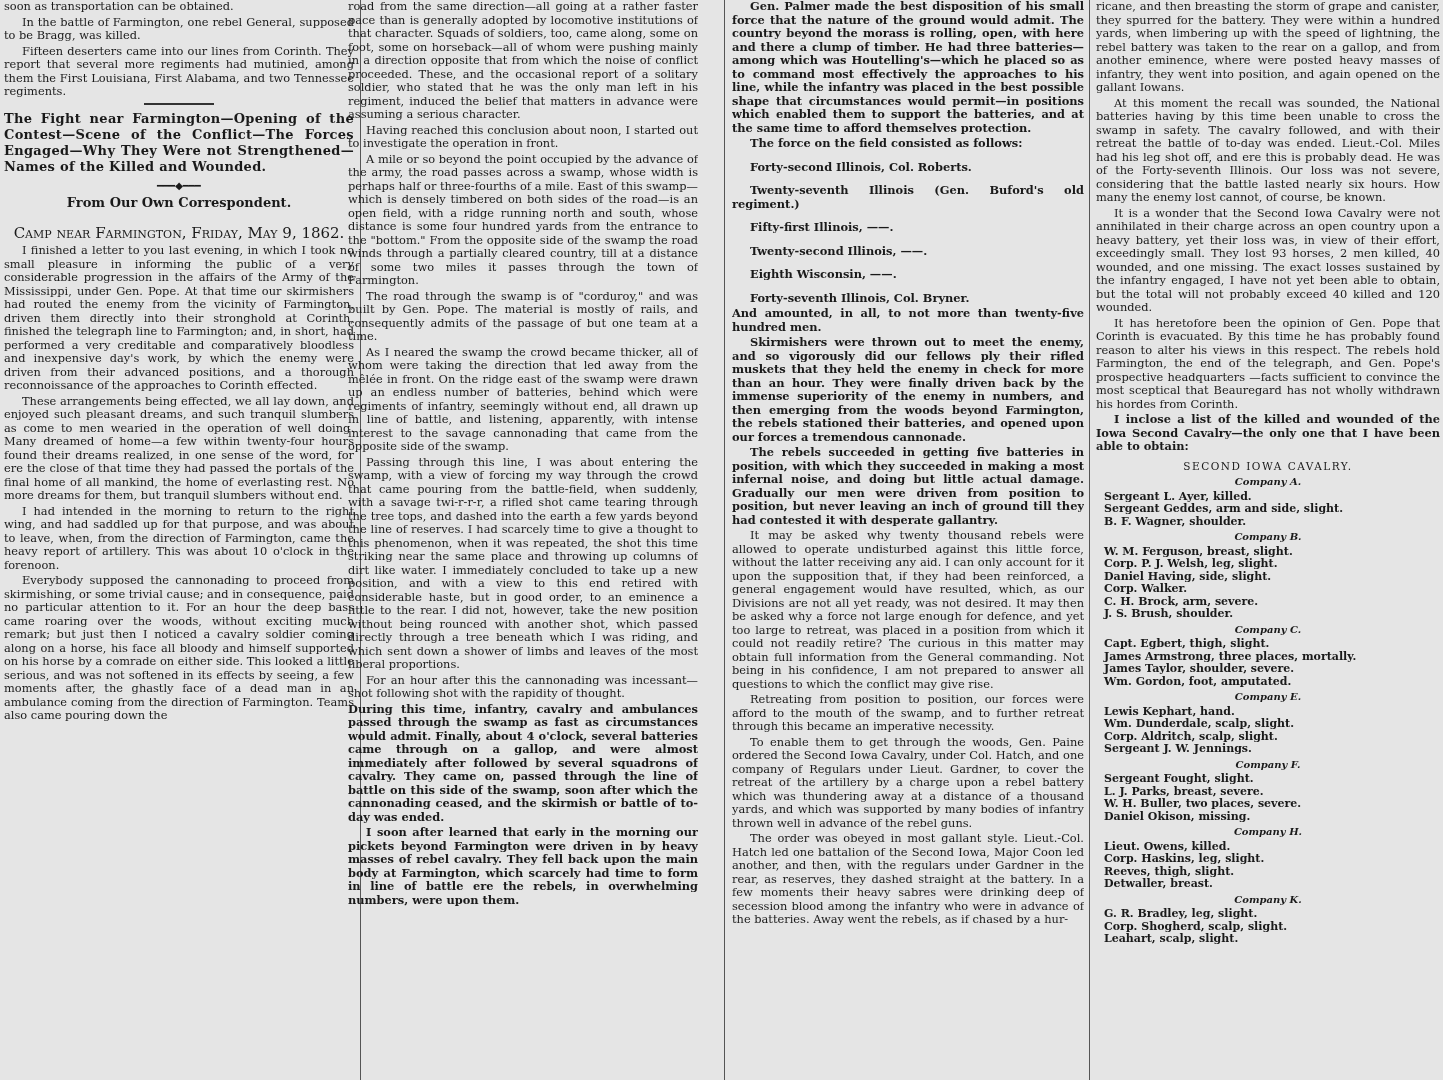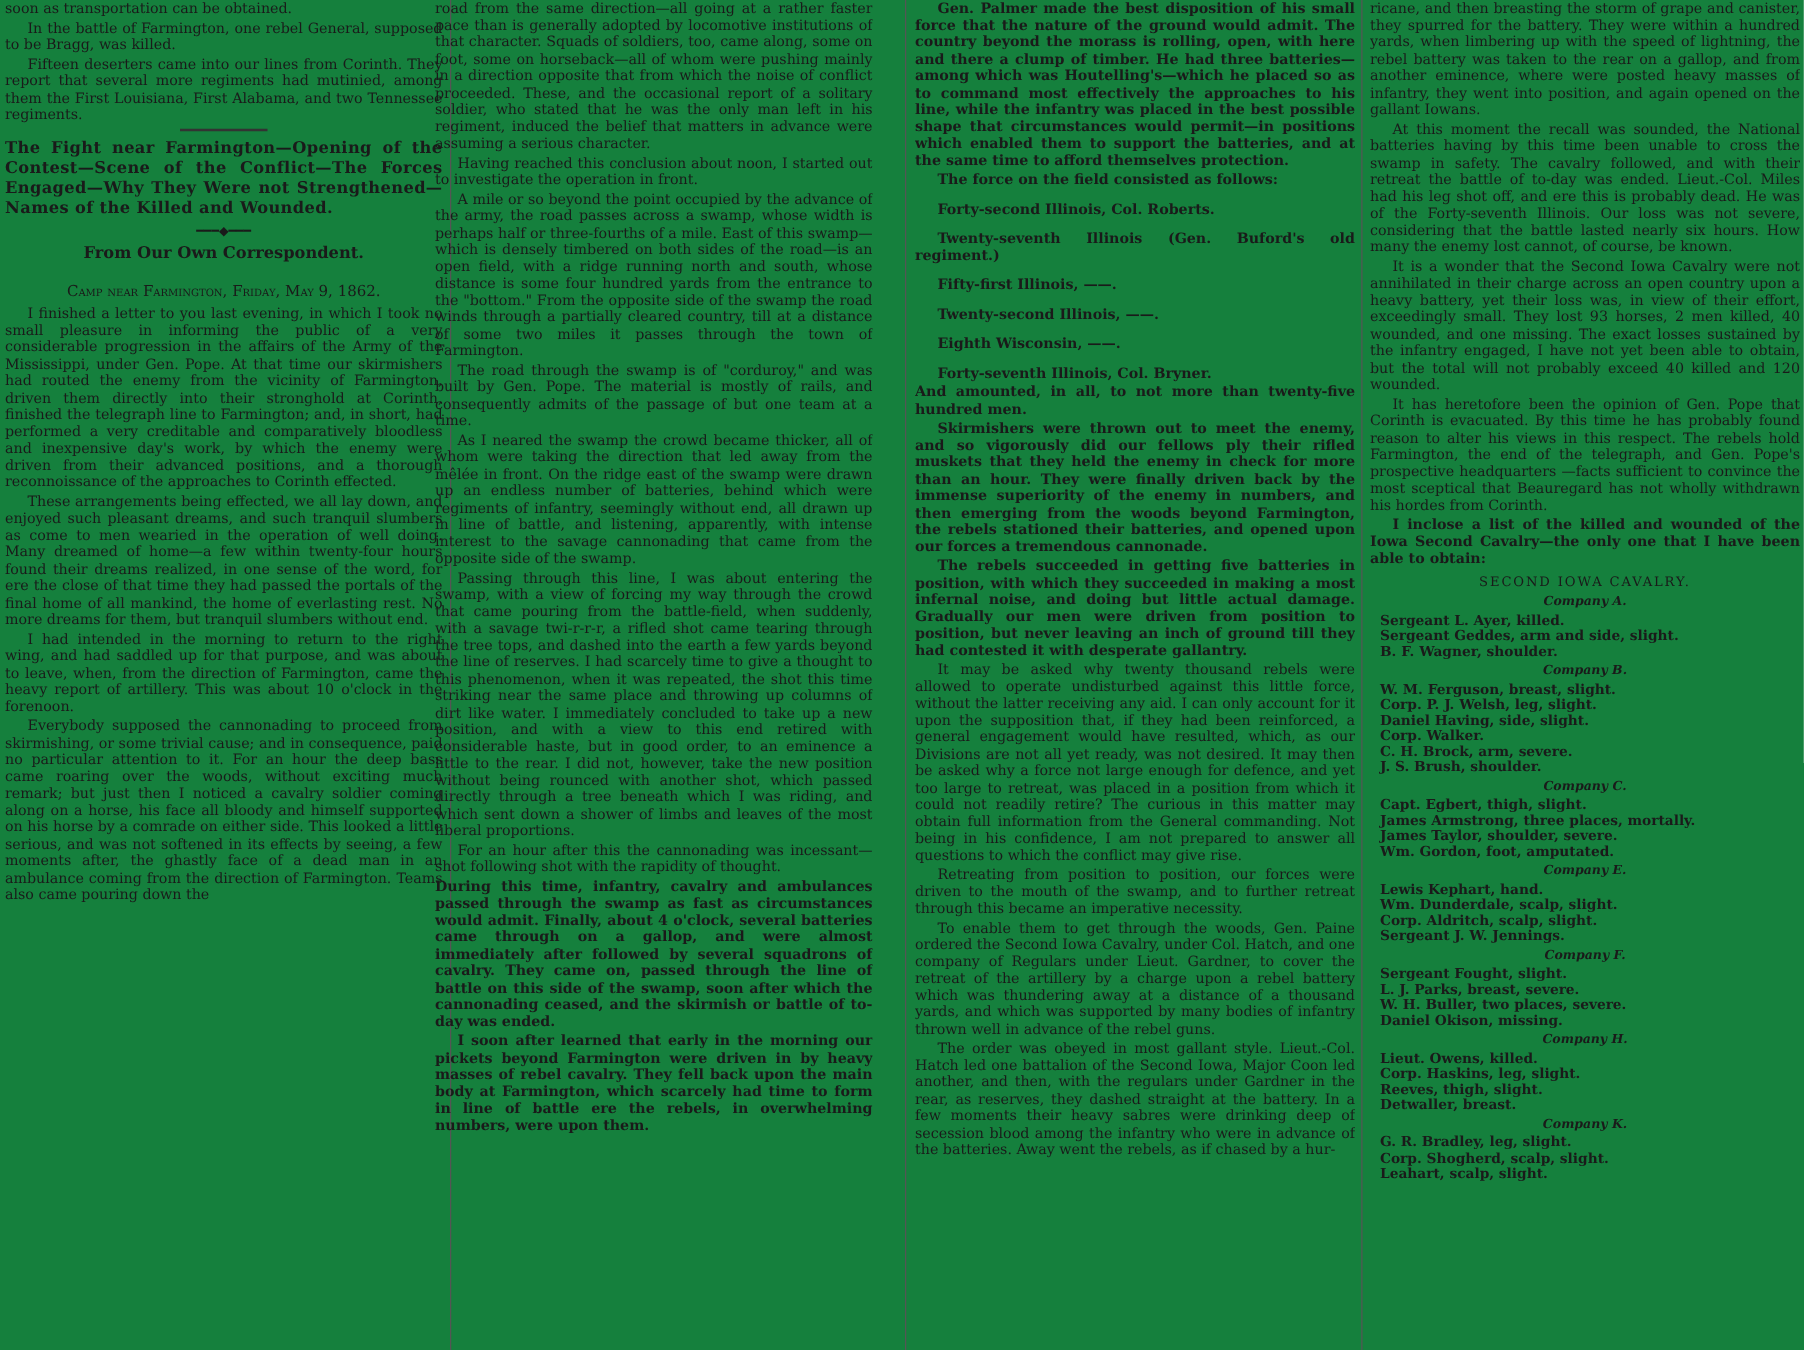--- a/index.html
+++ b/index.html
@@ -1,34 +1,34 @@
 <!DOCTYPE html>
 <html><head>
 <meta charset="utf-8">
 <style>
   html, body { margin:0; padding:0; background:#fff; }
   body { width:1443px; height:1080px; overflow:hidden; position:relative;
          font-family:"DejaVu Serif","Liberation Serif",serif; color:#1a1a1a; }
-  .page { position:absolute; left:0; top:0; width:1443px; height:1080px; background:#15803d; }
+  .page { position:absolute; left:0; top:0; width:1443px; height:1080px; background:#e5e5e5; }
   .col { position:absolute; top:0; height:1080px; overflow:hidden; box-sizing:border-box;
          font-size:11.4px; line-height:13.5px; text-align:justify; }
   .c1 { left:4px; width:350px; }
   .c2 { left:348px; width:350px; }
   .c3 { left:732px; width:352px; }
   .c4 { left:1096px; width:344px; }
   .rule { position:absolute; top:0; width:1px; height:1080px; background:#555; }
   p { margin:0 0 2px 0; text-indent:18px; }
   p.noind { text-indent:0; }
   p.bold { font-weight:bold; }
   .headline { font-weight:bold; font-size:13px; line-height:16px; text-align:justify;
               margin:6px 0 4px 0; padding-left:0; text-indent:0; letter-spacing:0.3px; }
   .sep { width:70px; height:2px; background:#333; margin:4px auto; }
   .ornament { text-align:center; font-size:10px; margin:2px 0; }
   .byline { font-weight:bold; font-size:13px; text-align:center; margin:4px 0 17px 0; }
-  .dateline { text-align:center; font-size:12px; margin:0 0 4px 0; }
+  .dateline { text-align:center; font-size:15px; margin:0 0 4px 0; }
   .sc { font-variant:small-caps; }
   .force-list p { text-indent:18px; font-weight:bold;margin-top:10px; }
   .list-title { text-align:center; letter-spacing:1.5px; font-size:10.5px; margin:6px 0 2px 0; }
   .company { text-align:center; font-style:italic; font-weight:bold; font-size:10px; margin:2px 0; }
   .casualty { padding-left:8px; font-weight:bold; font-size:11px; line-height:12.5px; text-indent:0; margin:0; text-align:left; }
 </style>
 </head>
 <body>
 
 <div class="page">
@@ -70,21 +70,21 @@
       <p>Twenty-seventh Illinois (Gen. Buford's old regiment.)</p>
       <p>Fifty-first Illinois, ——.</p>
       <p>Twenty-second Illinois, ——.</p>
       <p>Eighth Wisconsin, ——.</p>
       <p>Forty-seventh Illinois, Col. Bryner.</p>
     </div>
     <p class="noind bold">And amounted, in all, to not more than twenty-five hundred men.</p>
     <p class="bold">Skirmishers were thrown out to meet the enemy, and so vigorously did our fellows ply their rifled muskets that they held the enemy in check for more than an hour. They were finally driven back by the immense superiority of the enemy in numbers, and then emerging from the woods beyond Farmington, the rebels stationed their batteries, and opened upon our forces a tremendous cannonade.</p>
     <p class="bold">The rebels succeeded in getting five batteries in position, with which they succeeded in making a most infernal noise, and doing but little actual damage. Gradually our men were driven from position to position, but never leaving an inch of ground till they had contested it with desperate gallantry.</p>
     <p>It may be asked why twenty thousand rebels were allowed to operate undisturbed against this little force, without the latter receiving any aid. I can only account for it upon the supposition that, if they had been reinforced, a general engagement would have resulted, which, as our Divisions are not all yet ready, was not desired. It may then be asked why a force not large enough for defence, and yet too large to retreat, was placed in a position from which it could not readily retire? The curious in this matter may obtain full information from the General commanding. Not being in his confidence, I am not prepared to answer all questions to which the conflict may give rise.</p>
-    <p>Retreating from position to position, our forces were driven to the mouth of the swamp, and to further retreat through this became an imperative necessity.</p>
+    <p>Retreating from position to position, our forces were afford to the mouth of the swamp, and to further retreat through this became an imperative necessity.</p>
     <p>To enable them to get through the woods, Gen. Paine ordered the Second Iowa Cavalry, under Col. Hatch, and one company of Regulars under Lieut. Gardner, to cover the retreat of the artillery by a charge upon a rebel battery which was thundering away at a distance of a thousand yards, and which was supported by many bodies of infantry thrown well in advance of the rebel guns.</p>
     <p>The order was obeyed in most gallant style. Lieut.-Col. Hatch led one battalion of the Second Iowa, Major Coon led another, and then, with the regulars under Gardner in the rear, as reserves, they dashed straight at the battery. In a few moments their heavy sabres were drinking deep of secession blood among the infantry who were in advance of the batteries. Away went the rebels, as if chased by a hur-</p>
   </div>
   <div class="rule" style="left:1089px"></div>
 
   <div class="col c4">
     <p class="noind">ricane, and then breasting the storm of grape and canister, they spurred for the battery. They were within a hundred yards, when limbering up with the speed of lightning, the rebel battery was taken to the rear on a gallop, and from another eminence, where were posted heavy masses of infantry, they went into position, and again opened on the gallant Iowans.</p>
     <p>At this moment the recall was sounded, the National batteries having by this time been unable to cross the swamp in safety. The cavalry followed, and with their retreat the battle of to-day was ended. Lieut.-Col. Miles had his leg shot off, and ere this is probably dead. He was of the Forty-seventh Illinois. Our loss was not severe, considering that the battle lasted nearly six hours. How many the enemy lost cannot, of course, be known.</p>
     <p>It is a wonder that the Second Iowa Cavalry were not annihilated in their charge across an open country upon a heavy battery, yet their loss was, in view of their effort, exceedingly small. They lost 93 horses, 2 men killed, 40 wounded, and one missing. The exact losses sustained by the infantry engaged, I have not yet been able to obtain, but the total will not probably exceed 40 killed and 120 wounded.</p>
     <p>It has heretofore been the opinion of Gen. Pope that Corinth is evacuated. By this time he has probably found reason to alter his views in this respect. The rebels hold Farmington, the end of the telegraph, and Gen. Pope's prospective headquarters —facts sufficient to convince the most sceptical that Beauregard has not wholly withdrawn his hordes from Corinth.</p>

